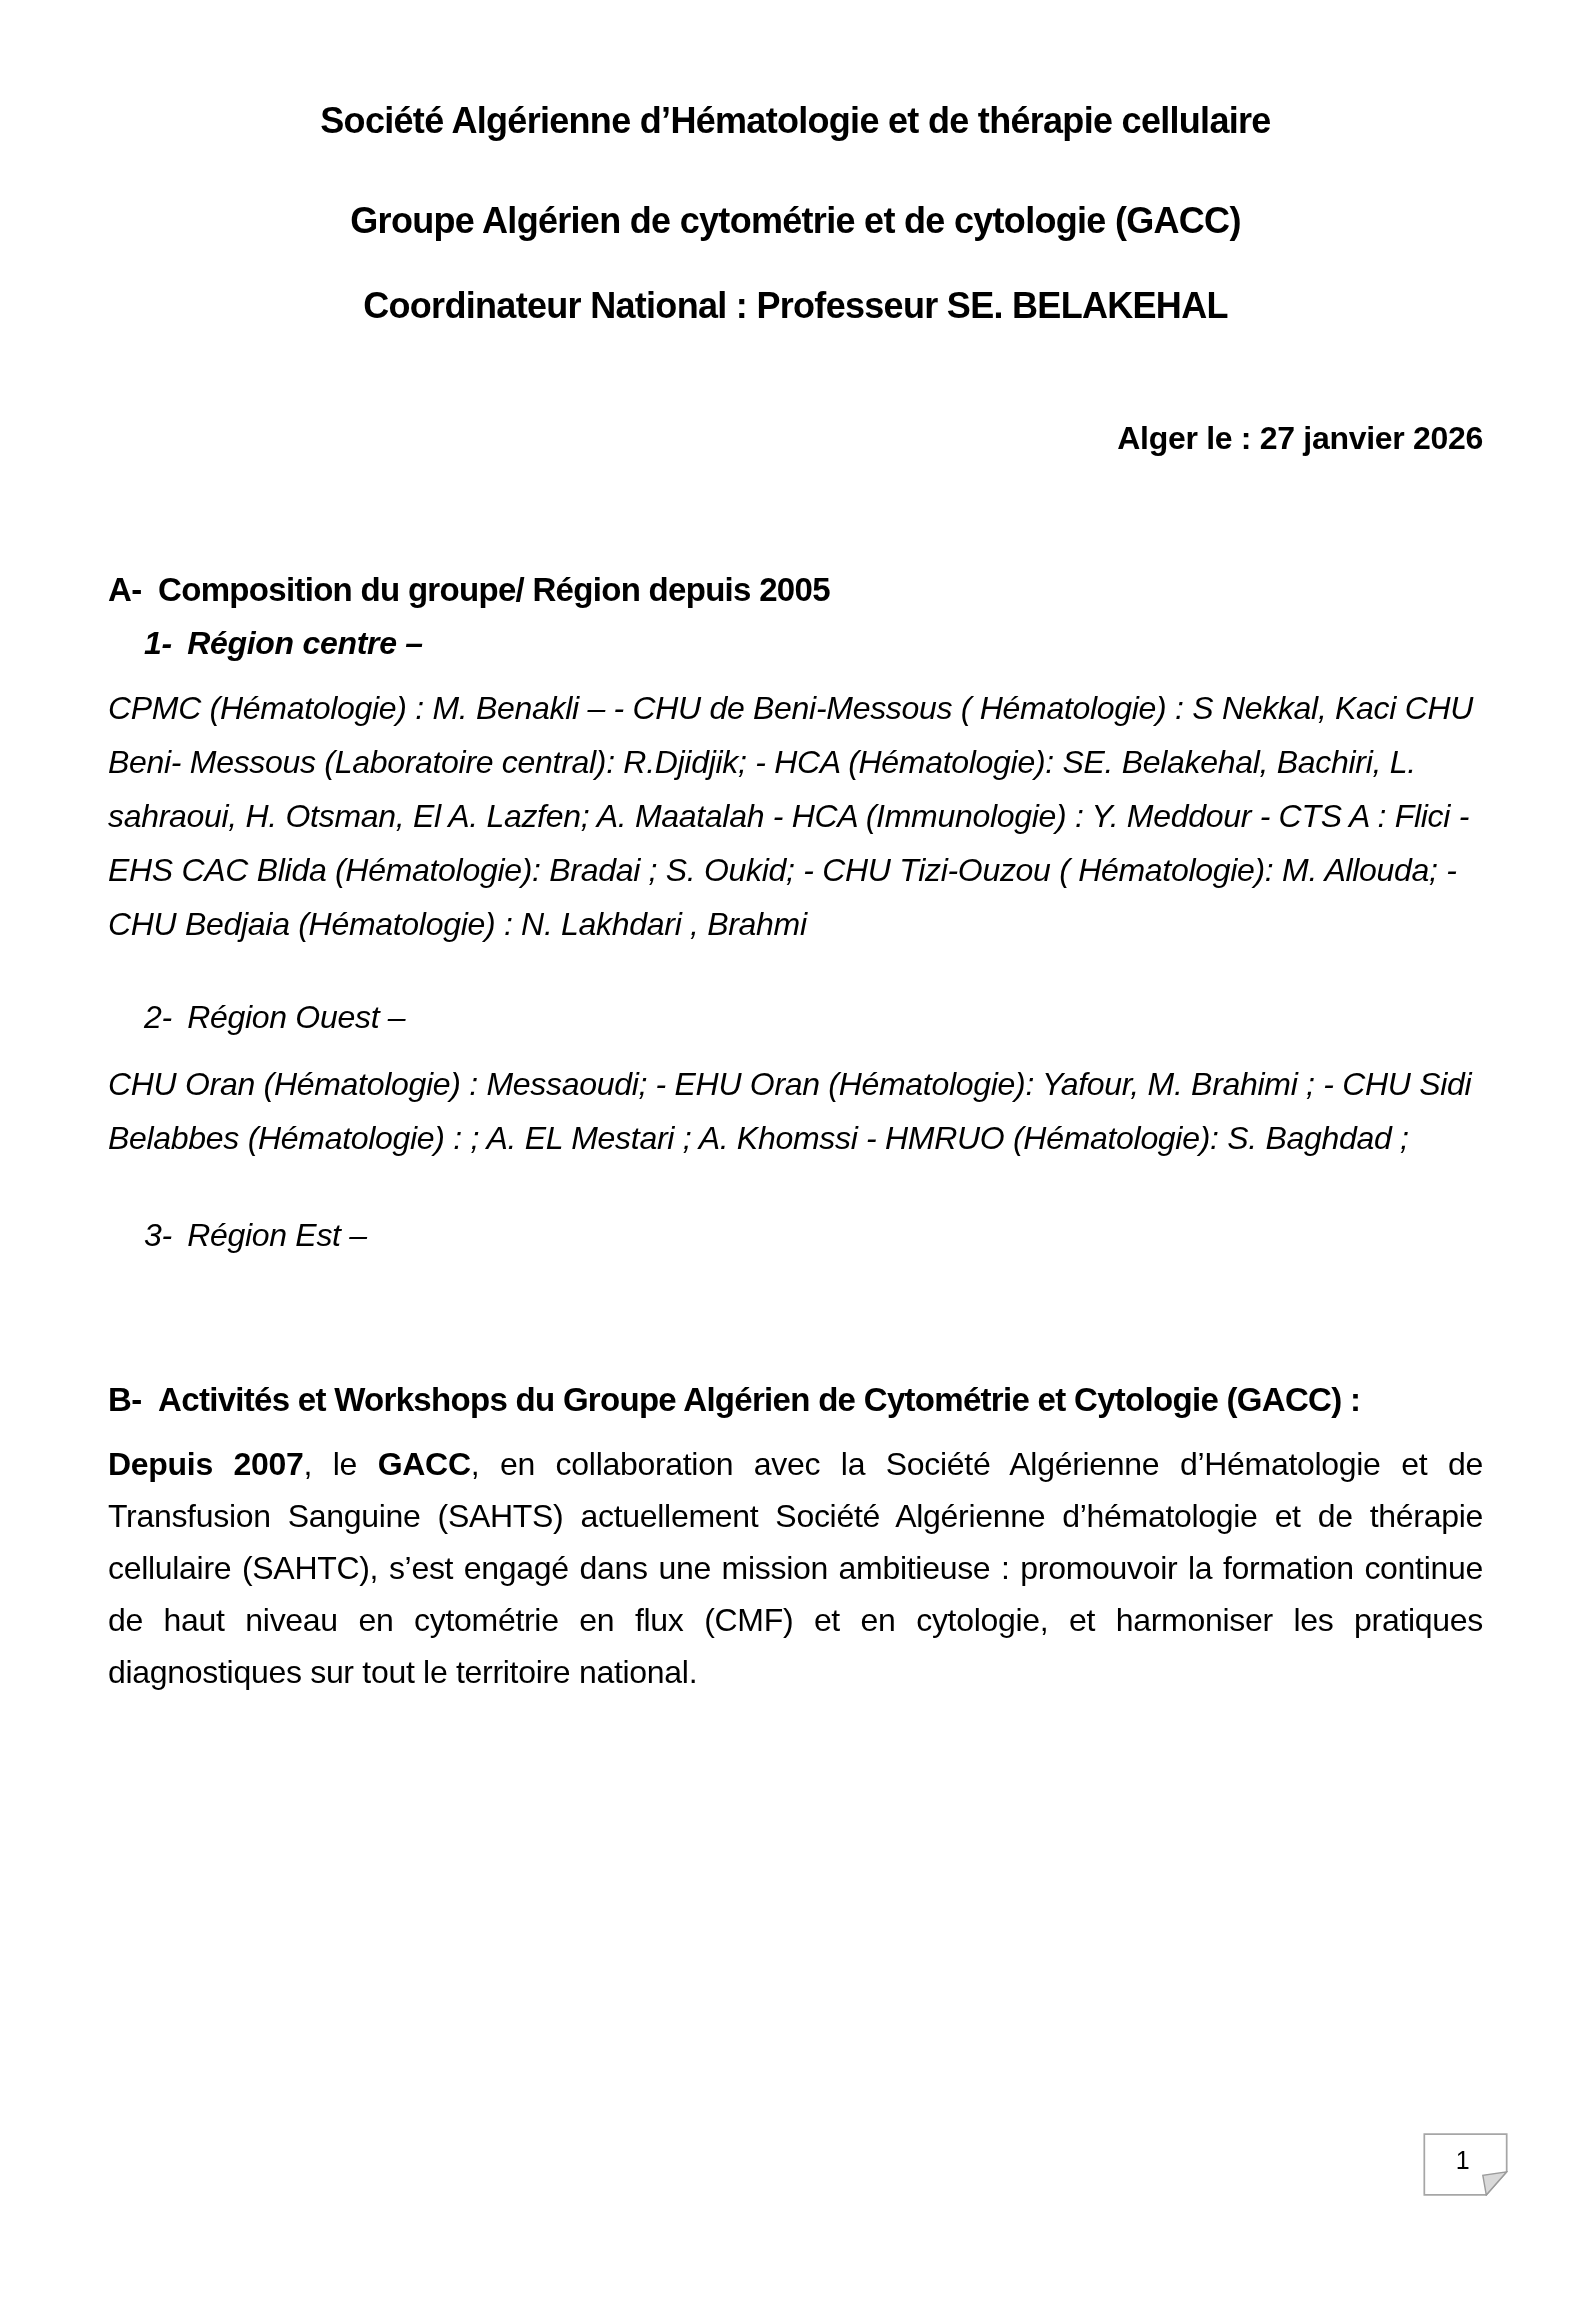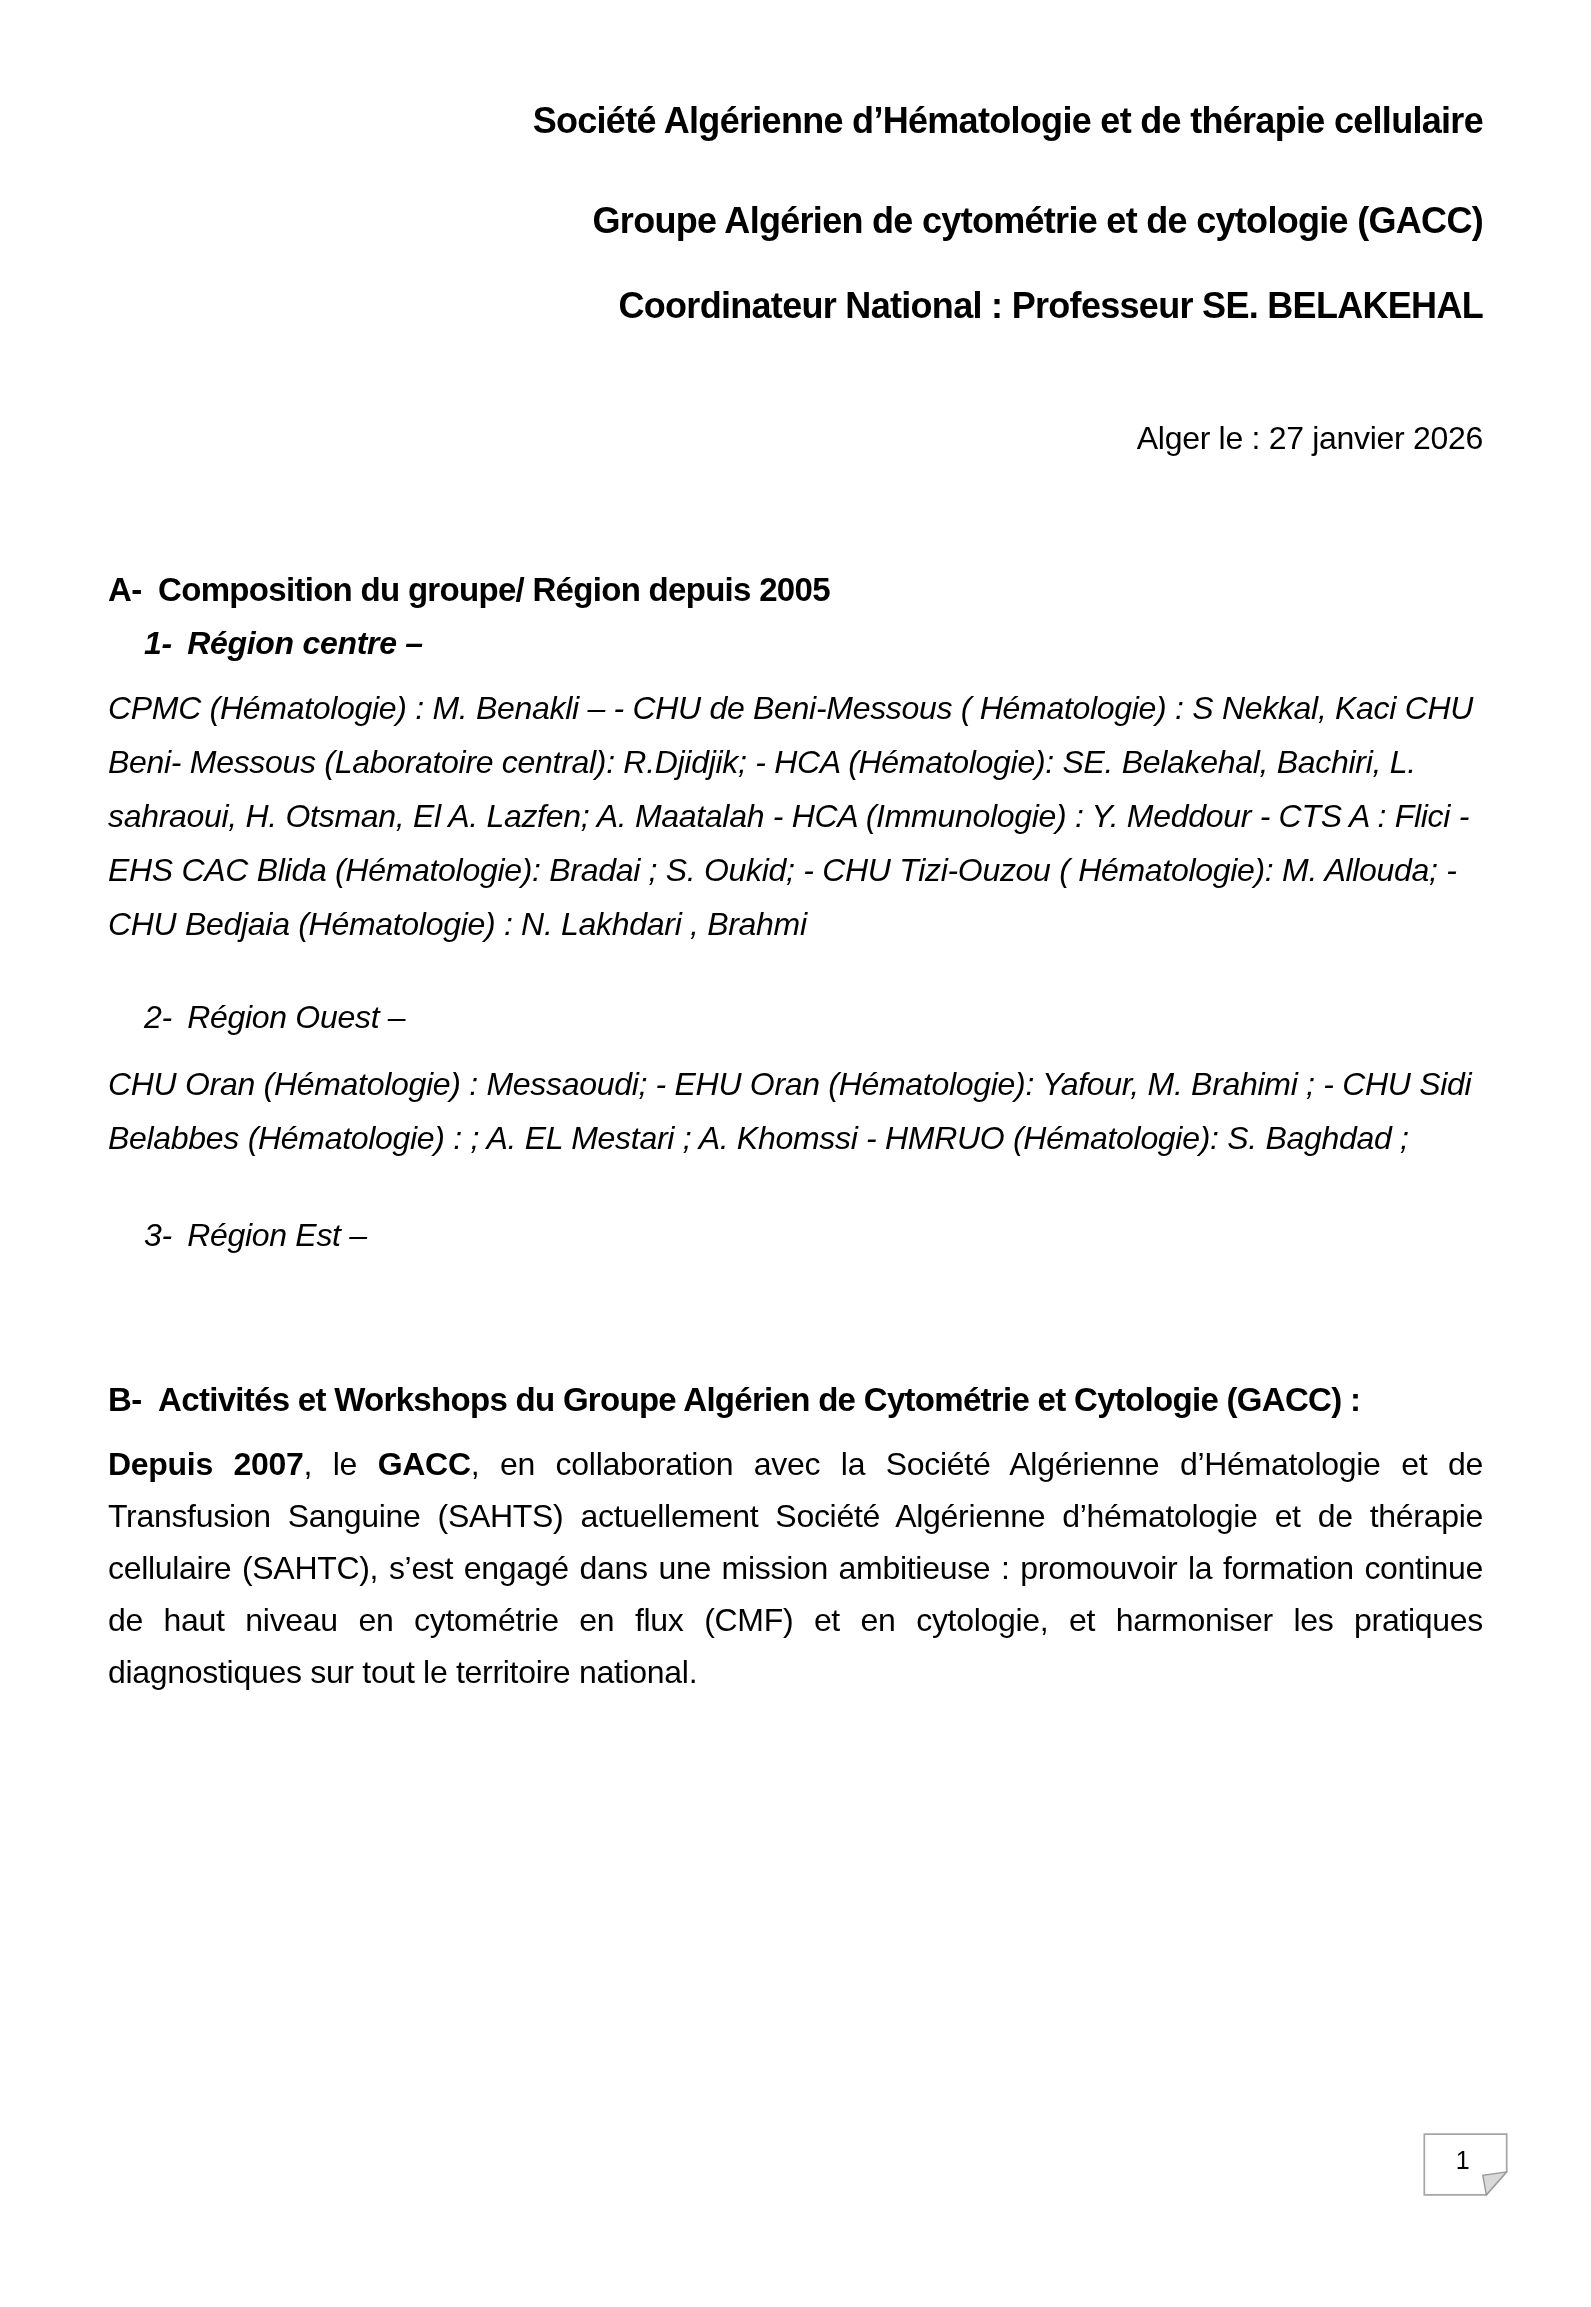--- a/index.html
+++ b/index.html
@@ -20,28 +20,28 @@
     position: absolute;
     left: 108px;
     right: 108px;
     top: 0;
     padding-top: 99px;
   }
   .doc-title {
     font-weight: 700;
     font-size: 36px;
     line-height: 43px;
-    text-align: right;
+    text-align: center;
     letter-spacing: -0.7px;
   }
   .doc-title.t2 { margin-top: 57px; }
   .doc-title.t3 { margin-top: 42px; }
   .date-line {
     margin-top: 92px;
-    font-weight: 400;
+    font-weight: 700;
     font-size: 32px;
     line-height: 39px;
     text-align: right;
     letter-spacing: -0.3px;
   }
   .sec-heading {
     display: flex;
     gap: 16.7px;
     font-weight: 700;
     font-size: 33px;

